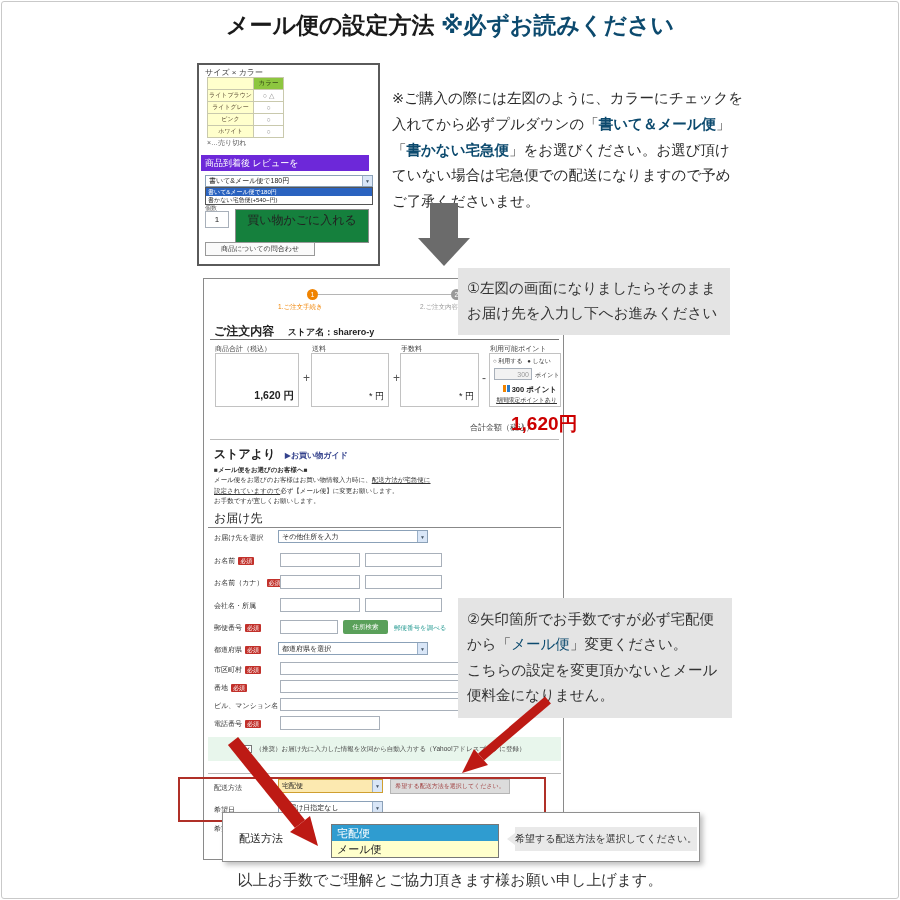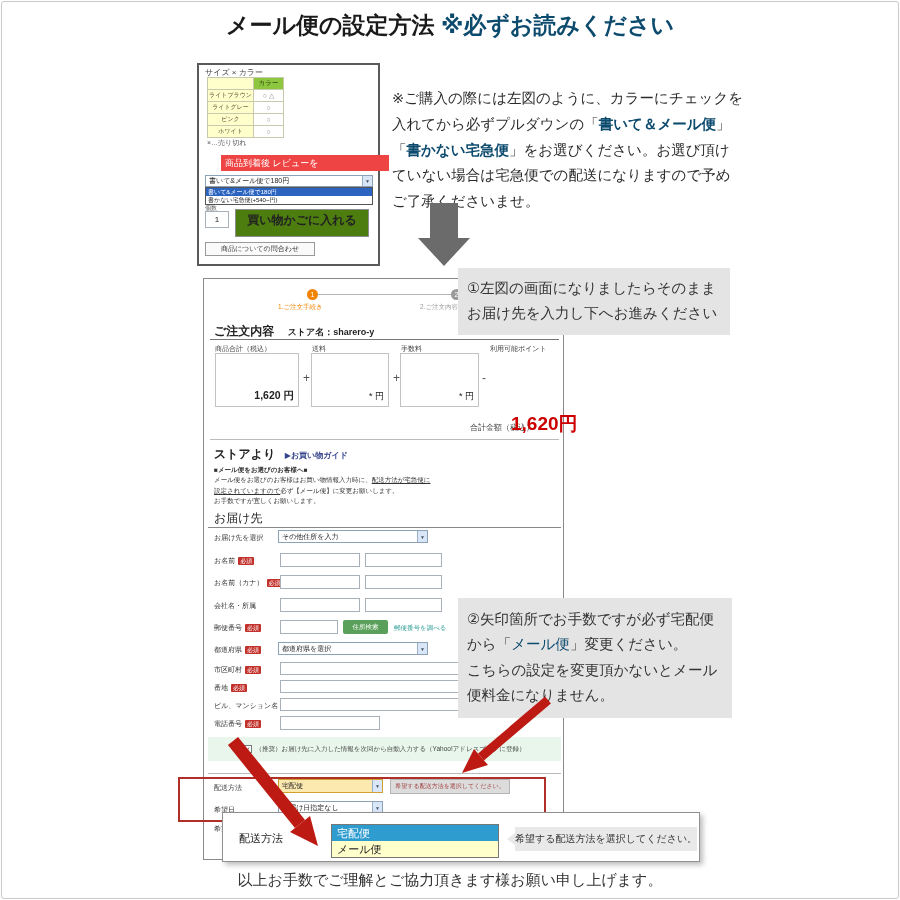--- a/index.html
+++ b/index.html
@@ -60,32 +60,32 @@
       <td class="cl">ピンク</td>
       <td class="cm">○</td>
     </tr>
     <tr>
       <td class="cl">ホワイト</td>
       <td class="cm">○</td>
     </tr>
   </tbody>
     </table>
   <div class="abs" style="left:8px;top:73px;font-size:7px;color:#555">×…売り切れ</div>
-  <div class="abs" style="left:22px;top:90px;width:168px;height:16px;background:#ef4444;color:#fff;font-size:9px;line-height:16px;padding-left:4px;overflow:hidden;white-space:nowrap">商品到着後 レビューを</div>
+  <div class="abs" style="left:2px;top:90px;width:168px;height:16px;background:#6d28d9;color:#fff;font-size:9px;line-height:16px;padding-left:4px;overflow:hidden;white-space:nowrap">商品到着後 レビューを</div>
   <div class="sel" style="left:6px;top:110px;width:168px;height:12px;font-size:7px">
     <span>書いて&amp;メール便で180円</span>
     <span class="ar">▼</span>
   </div>
   <div class="abs" style="left:6px;top:122px;width:168px;border:1px solid #555;background:#fff;z-index:3">
     <div style="height:8px;background:#2a63c0;color:#fff;font-size:6px;line-height:8px;padding-left:2px;white-space:nowrap;overflow:hidden">書いて&amp;メール便で180円</div>
     <div style="height:8px;background:#fff;color:#222;font-size:6px;line-height:8px;padding-left:2px;white-space:nowrap;overflow:hidden">書かない宅急便(+540~円)</div>
   </div>
   <div class="abs" style="left:6px;top:139px;font-size:6px;color:#555">個数</div>
   <div class="inp" style="left:6px;top:146px;width:24px;height:17px;font-size:8px;text-align:center;line-height:15px">1</div>
-  <div class="abs" style="left:36px;top:144px;width:134px;height:28px;background:#4d7c0f;border:1px solid #8d8d8d;font-size:12px;font-weight:bold;color:#222;text-align:center;line-height:20px">買い物かごに入れる</div>
+  <div class="abs" style="left:36px;top:144px;width:134px;height:34px;background:#15803d;border:1px solid #8d8d8d;font-size:12px;font-weight:normal;color:#222;text-align:center;line-height:20px">買い物かごに入れる</div>
   <div class="abs" style="left:6px;top:177px;width:110px;height:14px;border:1px solid #999;background:#fafafa;font-size:7px;color:#333;text-align:center;line-height:12px;white-space:nowrap">商品についての問合わせ</div>
 </div>
 
 <div class="abs" style="left:392px;top:86px;width:352px;font-size:14.5px;line-height:1.78;color:#2b2b2b">
   <span>※ご購入の際には左図のように、カラーにチェックを入れてから必ずプルダウンの「</span><span class="red b">書いて＆メール便</span><span>」「</span><span class="red b">書かない宅急便</span><span>」をお選びください。お選び頂けていない場合は宅急便での配送になりますので予めご了承くださいませ。</span>
 </div>
 
 <div>
   <div class="abs" style="left:430px;top:203px;width:28px;height:35px;background:#6b6b6b"></div>
   <div class="abs" style="left:418px;top:238px;width:0;height:0;border-left:26px solid transparent;border-right:26px solid transparent;border-top:28px solid #6b6b6b"></div>
@@ -121,20 +121,34 @@
   </div>
   <div class="op" style="left:99px">+</div>
   <div class="sumbox" style="left:107px;width:78px">
     <span class="sumval">* 円</span>
   </div>
   <div class="op" style="left:189px">+</div>
   <div class="sumbox" style="left:196px;width:79px">
     <span class="sumval">* 円</span>
   </div>
   <div class="op" style="left:278px">-</div>
+  <div class="sumbox" style="left:285px;width:72px">
+    <div class="abs" style="left:3px;top:3px;font-size:6px;color:#333;white-space:nowrap">
+      <span>○</span>
+      <span>利用する</span>
+      <span style="margin-left:3px">●</span>
+      <span>しない</span>
+    </div>
+    <div class="inp" style="left:4px;top:14px;width:38px;height:12px;background:#f2f2f2;font-size:7px;color:#999;text-align:right;line-height:11px;padding-right:2px">300</div>
+    <div class="abs" style="left:45px;top:17px;font-size:6px;color:#333">ポイント</div>
+    <div class="abs" style="right:3px;top:31px;font-size:7.5px;font-weight:bold;color:#222;white-space:nowrap">
+      <span style="display:inline-block;width:3px;height:7px;background:#f08300;margin-right:1px"></span><span style="display:inline-block;width:3px;height:7px;background:#2b7bc9;margin-right:2px"></span><span>300 ポイント</span>
+    </div>
+    <div class="abs u" style="right:3px;top:42px;font-size:6px;color:#333;white-space:nowrap">期間限定ポイントあり</div>
+  </div>
 
   <div class="abs" style="left:266px;top:143px;font-size:8px;color:#444;white-space:nowrap">合計金額（税込）</div>
   <div class="abs" style="left:307px;top:132px;font-size:19px;font-weight:bold;color:#cc0000;white-space:nowrap">1,620円</div>
   <div class="rule" style="left:6px;top:160px;width:349px;background:#bbb"></div>
 
   <div class="abs" style="left:10px;top:167px;font-size:12px;font-weight:bold;color:#222">
     <span>ストアより</span>
     <span style="font-size:8px;font-weight:bold;color:#33418c;margin-left:6px">▶お買い物ガイド</span>
   </div>
   <div class="abs" style="left:10px;top:186px;font-size:6.5px;line-height:1.6;color:#333">

